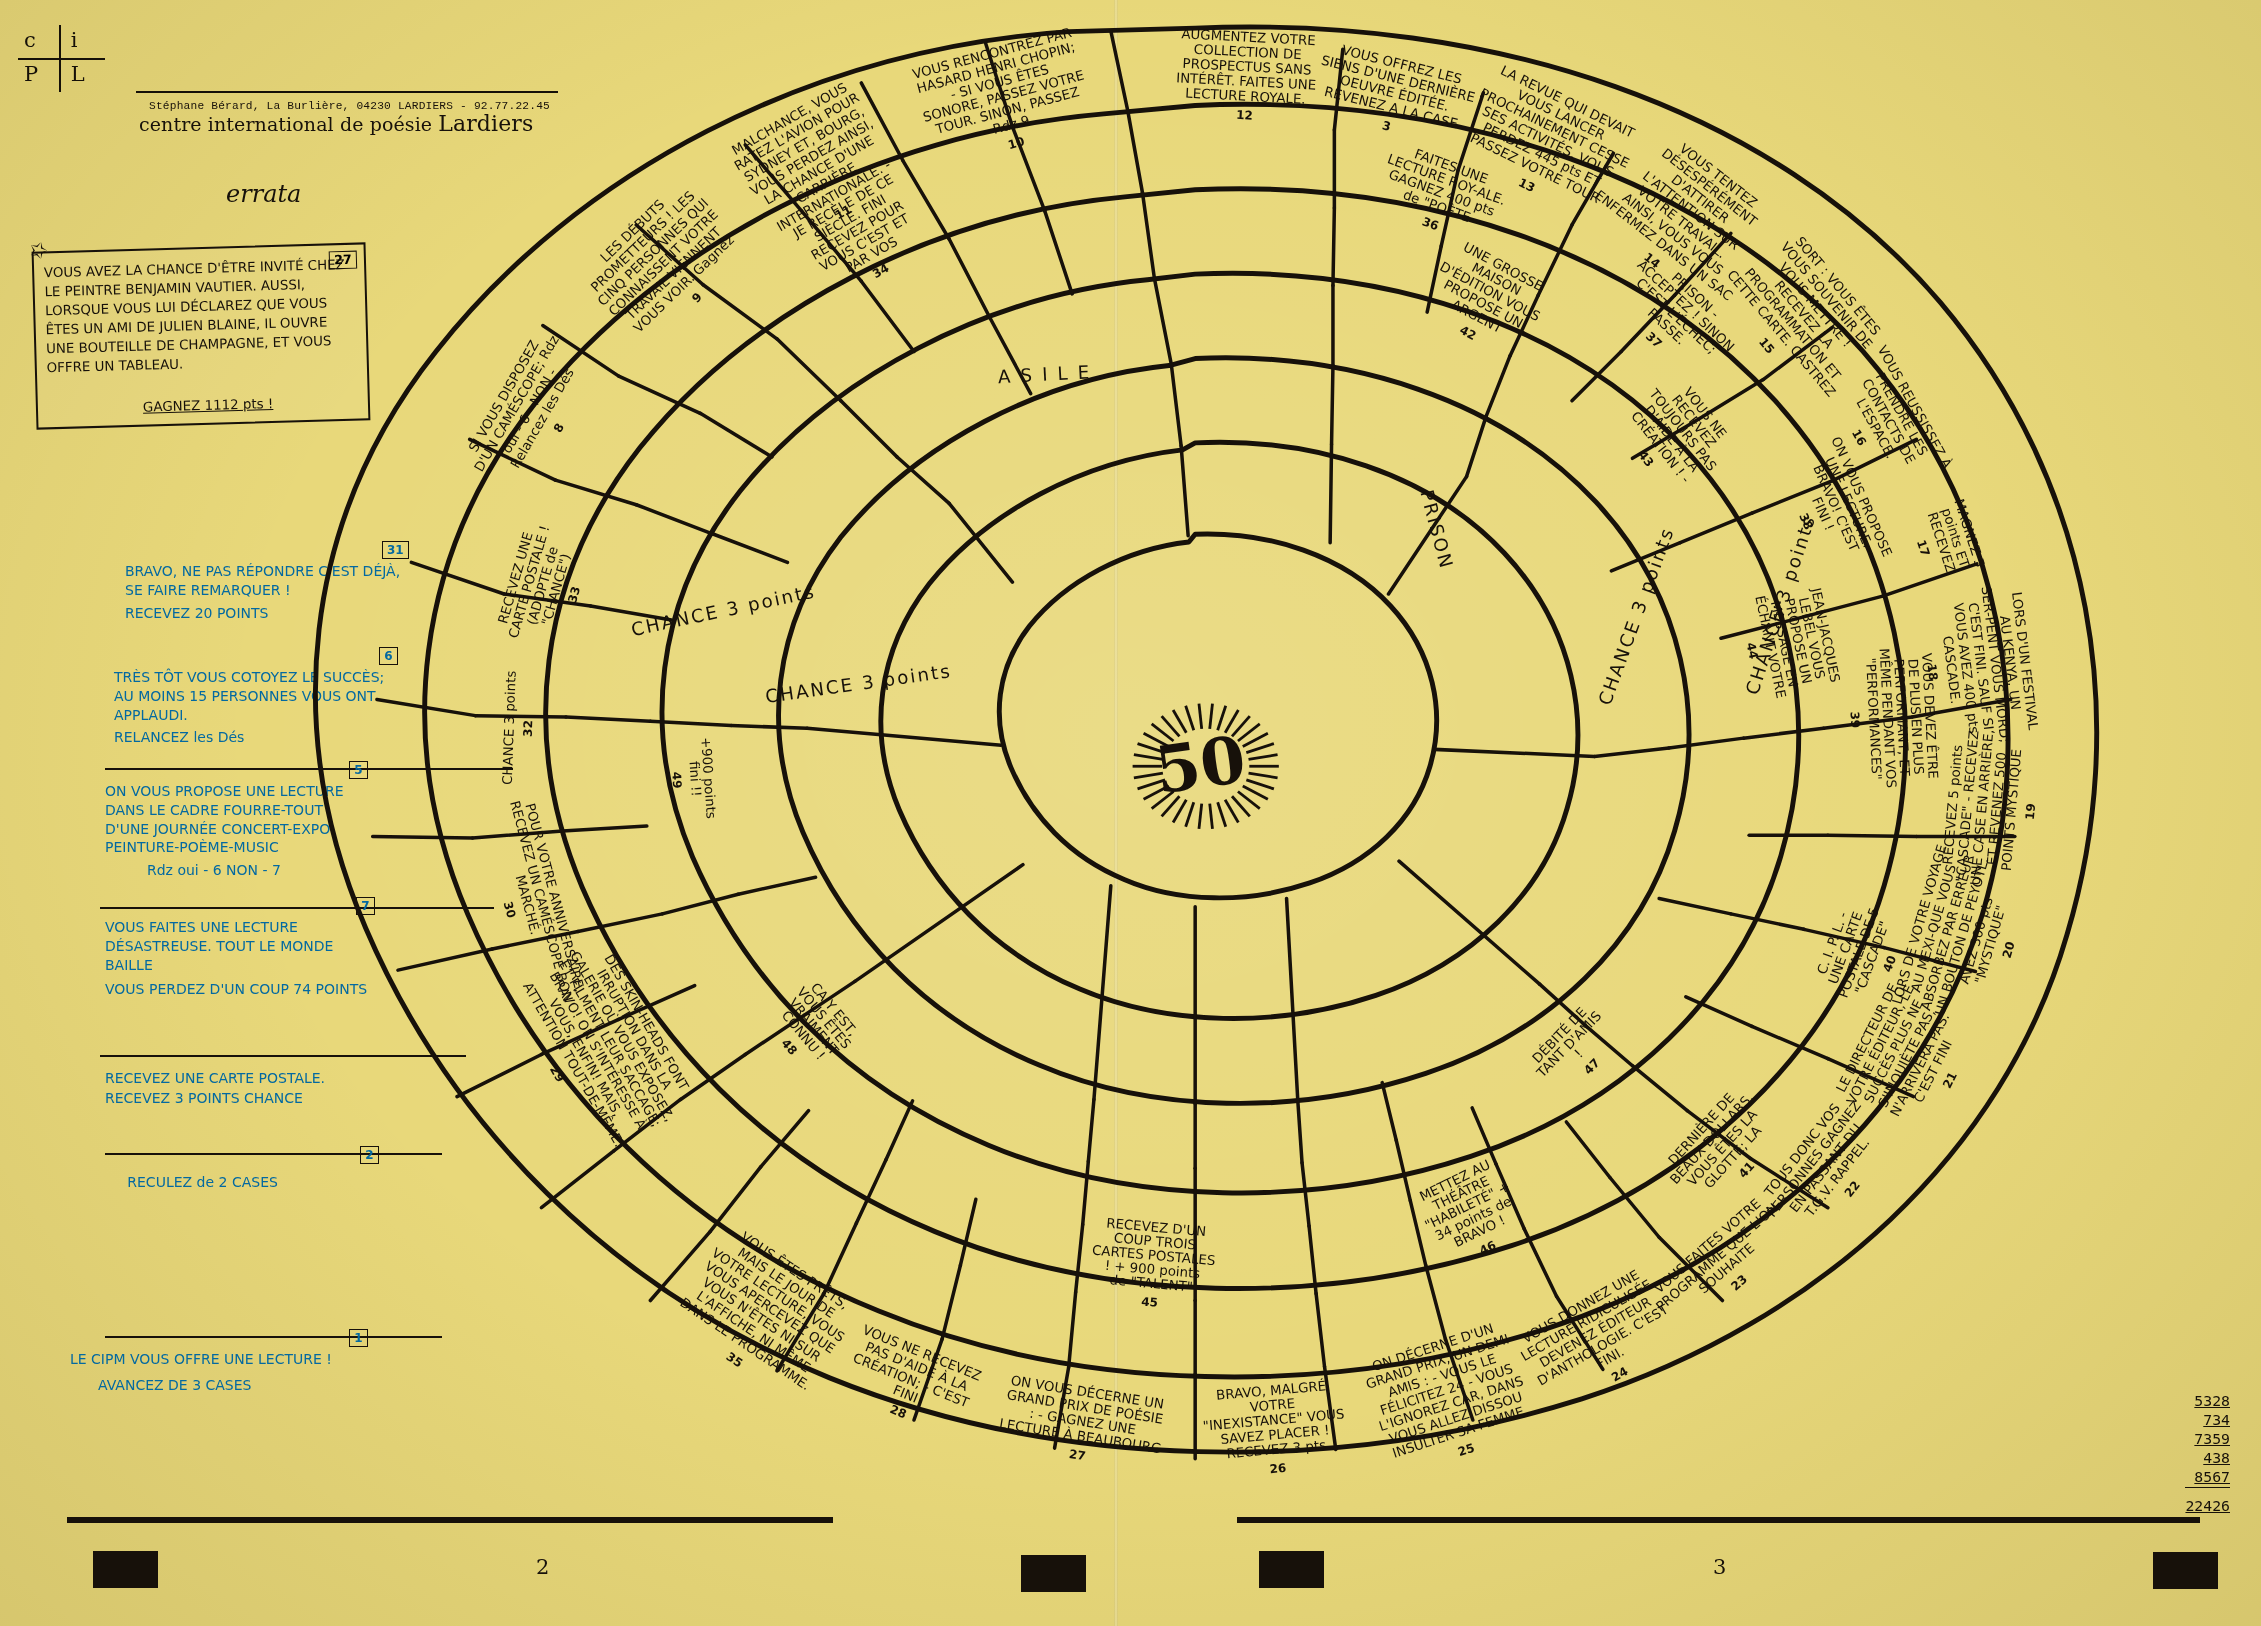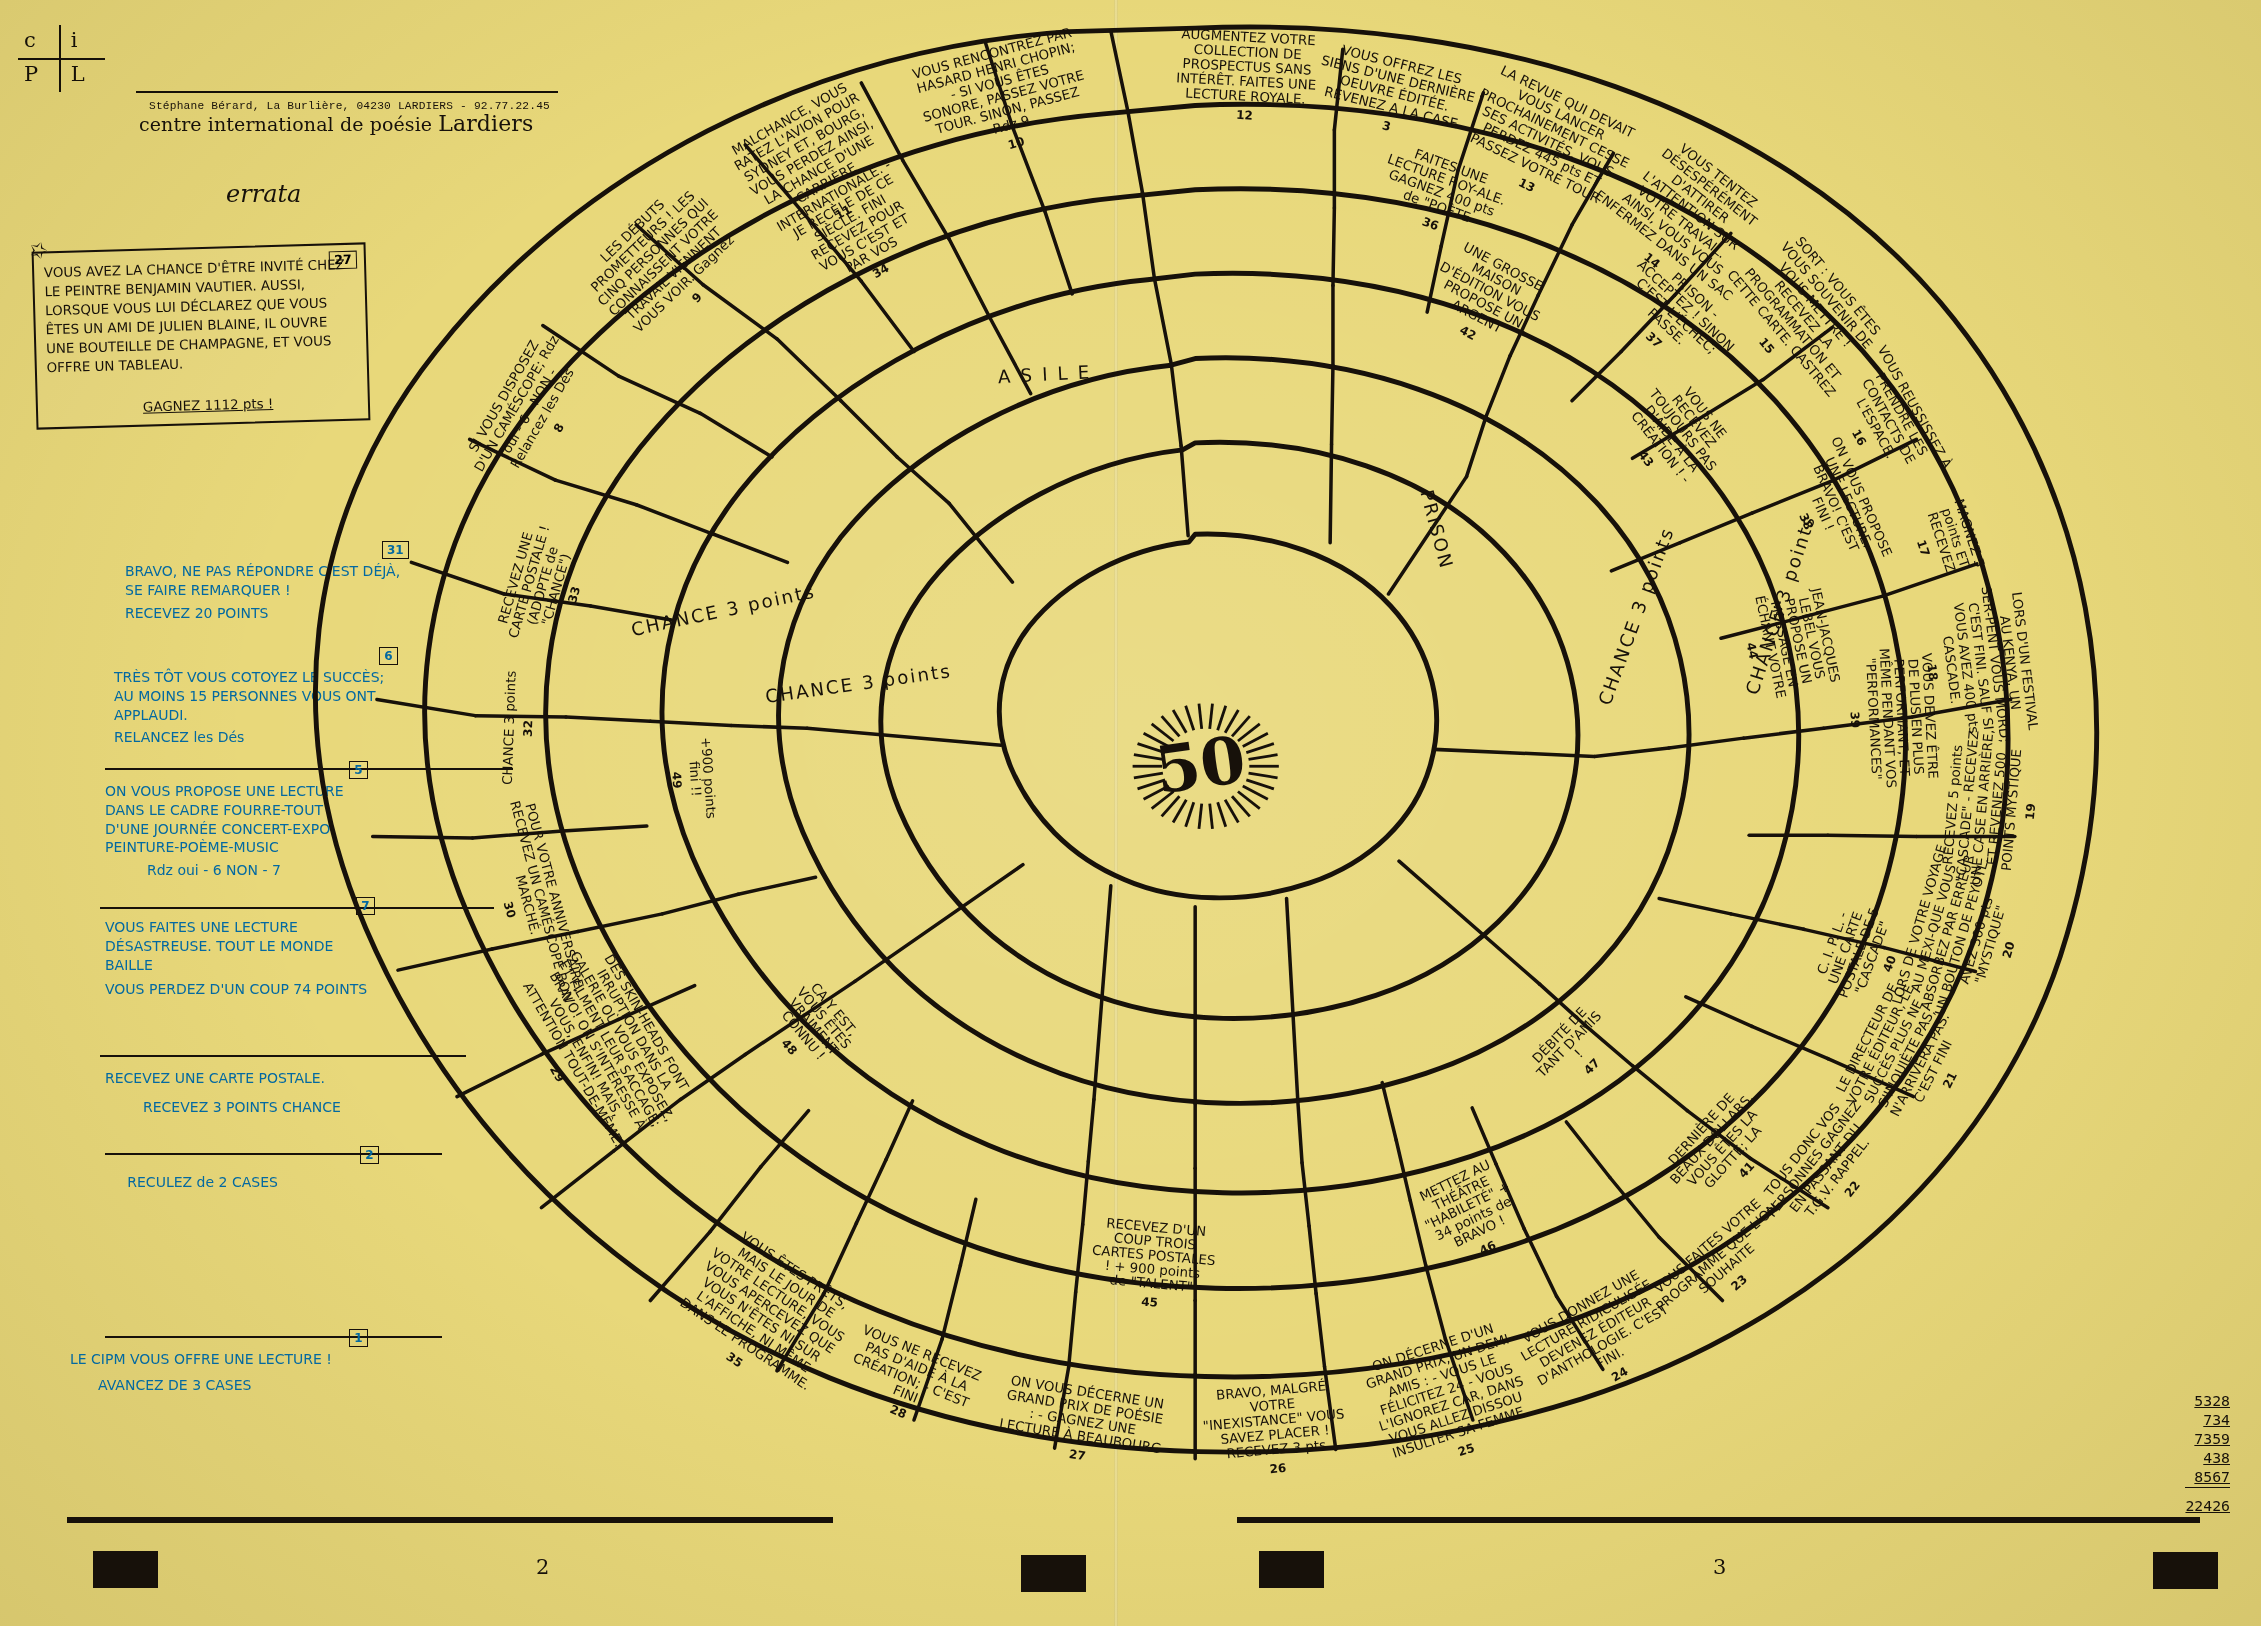--- a/index.html
+++ b/index.html
@@ -165,21 +165,21 @@
 
 <div class="lcell" style="left:105px; top:918px; width:267px;">
   <div class="num">7</div>
   <div>VOUS FAITES UNE LECTURE DÉSASTREUSE. TOUT LE MONDE BAILLE</div>
   <div style="margin-top:5.6px;">VOUS PERDEZ D'UN COUP 74 POINTS</div>
 </div>
 <div style="position:absolute; left:100px; top:1055px; width:366px; height:2.1px; background:#17110a;"></div>
 
 <div class="lcell" style="left:105px; top:1069px; width:274px;">
   <div>RECEVEZ UNE CARTE POSTALE.</div>
-  <div style="margin-top:10px;text-align:center;">RECEVEZ 3 POINTS CHANCE</div>
+  <div style="margin-top:1px;">RECEVEZ 3 POINTS CHANCE</div>
 </div>
 <div style="position:absolute; left:105px; top:1153px; width:337px; height:2.1px; background:#17110a;"></div>
 
 <div class="lcell" style="left:109px; top:1167px; width:267px;">
   <div class="num">2</div>
   <div style="margin-top:5.6px; margin-left:18.3px;">RECULEZ de 2 CASES</div>
 </div>
 <div style="position:absolute; left:105px; top:1336px; width:337px; height:2.1px; background:#17110a;"></div>
 
 <div class="lcell" style="left:70px; top:1350px; width:295px;">

